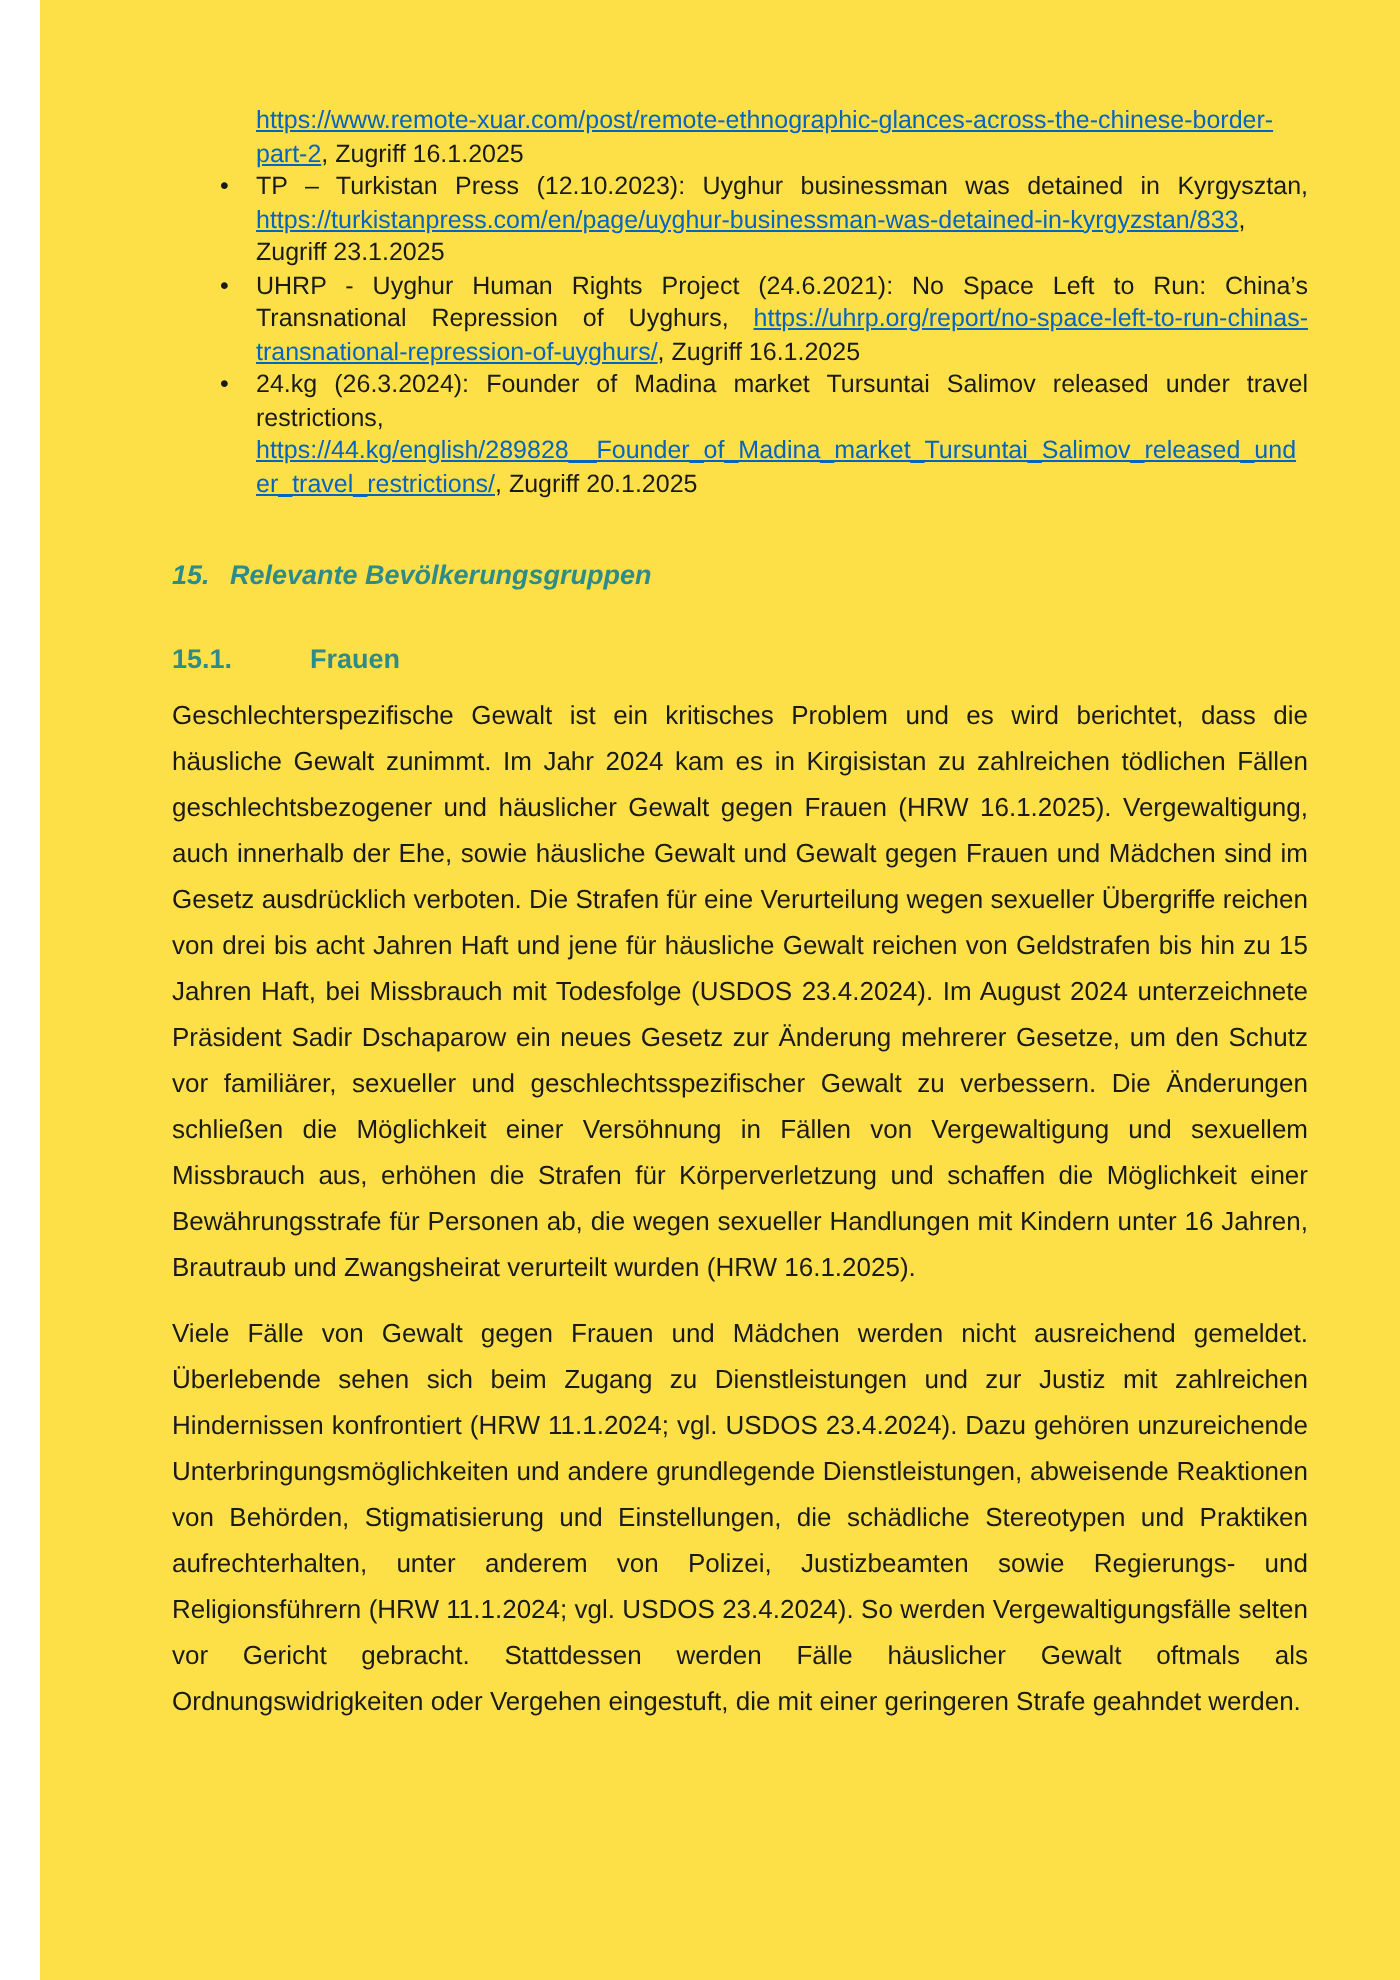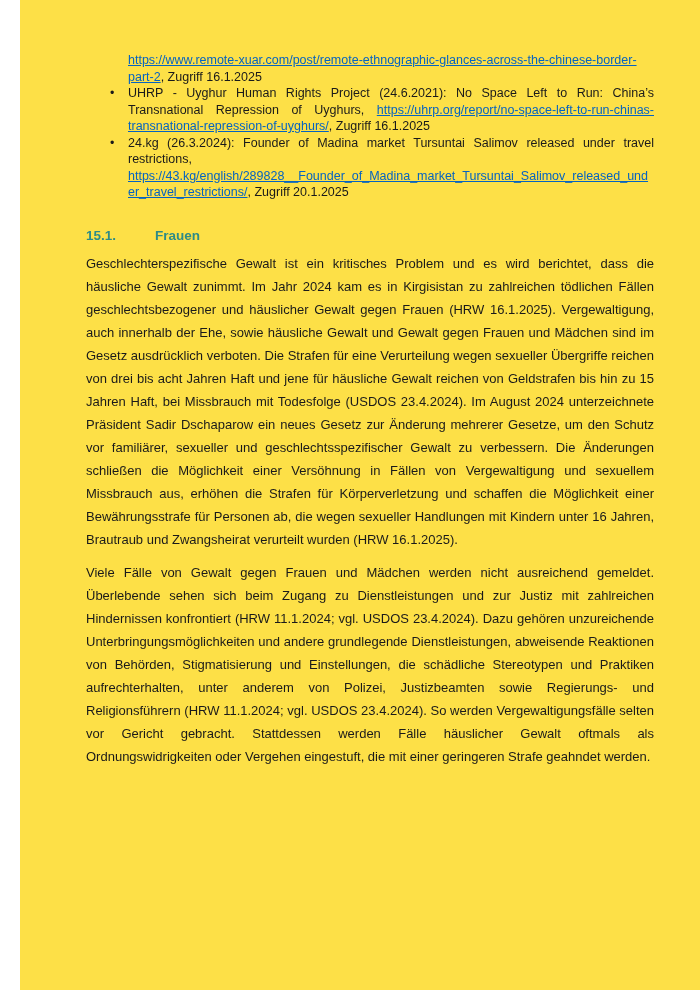--- a/index.html
+++ b/index.html
@@ -84,24 +84,28 @@
   .footer-bold { font-weight:bold; }
 </style>
 </head>
 <body>
 
 <div class="page">
   <div class="content">
 
     <ul class="sources">
         <li class="no-bullet"><a href="#">https://www.remote-xuar.com/post/remote-ethnographic-glances-across-the-chinese-border-part-2</a><span>, Zugriff 16.1.2025</span></li>
+        <li><span>TP – Turkistan Press (12.10.2023): Uyghur businessman was detained in Kyrgysztan, </span><a href="#">https://turkistanpress.com/en/page/uyghur-businessman-was-detained-in-kyrgyzstan/833</a><span>, Zugriff 23.1.2025</span></li>
         <li><span>UHRP - Uyghur Human Rights Project (24.6.2021): No Space Left to Run: China’s Transnational Repression of Uyghurs, </span><a href="#">https://uhrp.org/report/no-space-left-to-run-chinas-transnational-repression-of-uyghurs/</a><span>, Zugriff 16.1.2025</span></li>
-        <li><span>24.kg (26.3.2024): Founder of Madina market Tursuntai Salimov released under travel restrictions, </span><a href="#">https://43.kg/english/289828__Founder_of_Madina_market_Tursuntai_Salimov_released_under_travel_restrictions/</a><span>, Zugriff 20.1.2025</span></li>
+        <li><span>24.kg (26.3.2024): Founder of Madina market Tursuntai Salimov released under travel restrictions, </span><a href="#">https://44.kg/english/289828__Founder_of_Madina_market_Tursuntai_Salimov_released_under_travel_restrictions/</a><span>, Zugriff 20.1.2025</span></li>
       </ul>
 
+    <h2 class="section-heading">
+      <span class="h-num">15.</span><span>Relevante Bevölkerungsgruppen</span>
+    </h2>
 
     <h3 class="subsection-heading">
       <span class="h-num">15.1.</span><span>Frauen</span>
     </h3>
 
     <p class="body-paragraph first">Geschlechterspezifische Gewalt ist ein kritisches Problem und es wird berichtet, dass die häusliche Gewalt zunimmt. Im Jahr 2024 kam es in Kirgisistan zu zahlreichen tödlichen Fällen geschlechtsbezogener und häuslicher Gewalt gegen Frauen (HRW 16.1.2025). Vergewaltigung, auch innerhalb der Ehe, sowie häusliche Gewalt und Gewalt gegen Frauen und Mädchen sind im Gesetz ausdrücklich verboten. Die Strafen für eine Verurteilung wegen sexueller Übergriffe reichen von drei bis acht Jahren Haft und jene für häusliche Gewalt reichen von Geldstrafen bis hin zu 15 Jahren Haft, bei Missbrauch mit Todesfolge (USDOS 23.4.2024). Im August 2024 unterzeichnete Präsident Sadir Dschaparow ein neues Gesetz zur Änderung mehrerer Gesetze, um den Schutz vor familiärer, sexueller und geschlechtsspezifischer Gewalt zu verbessern. Die Änderungen schließen die Möglichkeit einer Versöhnung in Fällen von Vergewaltigung und sexuellem Missbrauch aus, erhöhen die Strafen für Körperverletzung und schaffen die Möglichkeit einer Bewährungsstrafe für Personen ab, die wegen sexueller Handlungen mit Kindern unter 16 Jahren, Brautraub und Zwangsheirat verurteilt wurden (HRW 16.1.2025).</p>
     <p class="body-paragraph">Viele Fälle von Gewalt gegen Frauen und Mädchen werden nicht ausreichend gemeldet. Überlebende sehen sich beim Zugang zu Dienstleistungen und zur Justiz mit zahlreichen Hindernissen konfrontiert (HRW 11.1.2024; vgl. USDOS 23.4.2024). Dazu gehören unzureichende Unterbringungsmöglichkeiten und andere grundlegende Dienstleistungen, abweisende Reaktionen von Behörden, Stigmatisierung und Einstellungen, die schädliche Stereotypen und Praktiken aufrechterhalten, unter anderem von Polizei, Justizbeamten sowie Regierungs- und Religionsführern (HRW 11.1.2024; vgl. USDOS 23.4.2024). So werden Vergewaltigungsfälle selten vor Gericht gebracht. Stattdessen werden Fälle häuslicher Gewalt oftmals als Ordnungswidrigkeiten oder Vergehen eingestuft, die mit einer geringeren Strafe geahndet werden.</p>
 
   </div>
 

